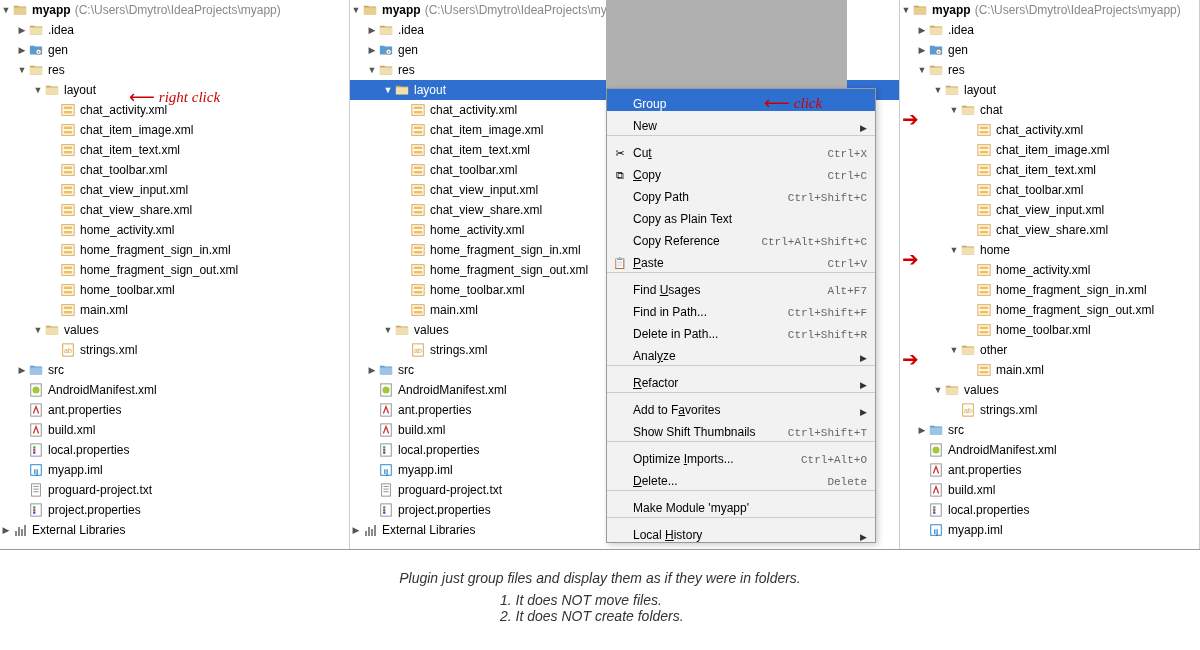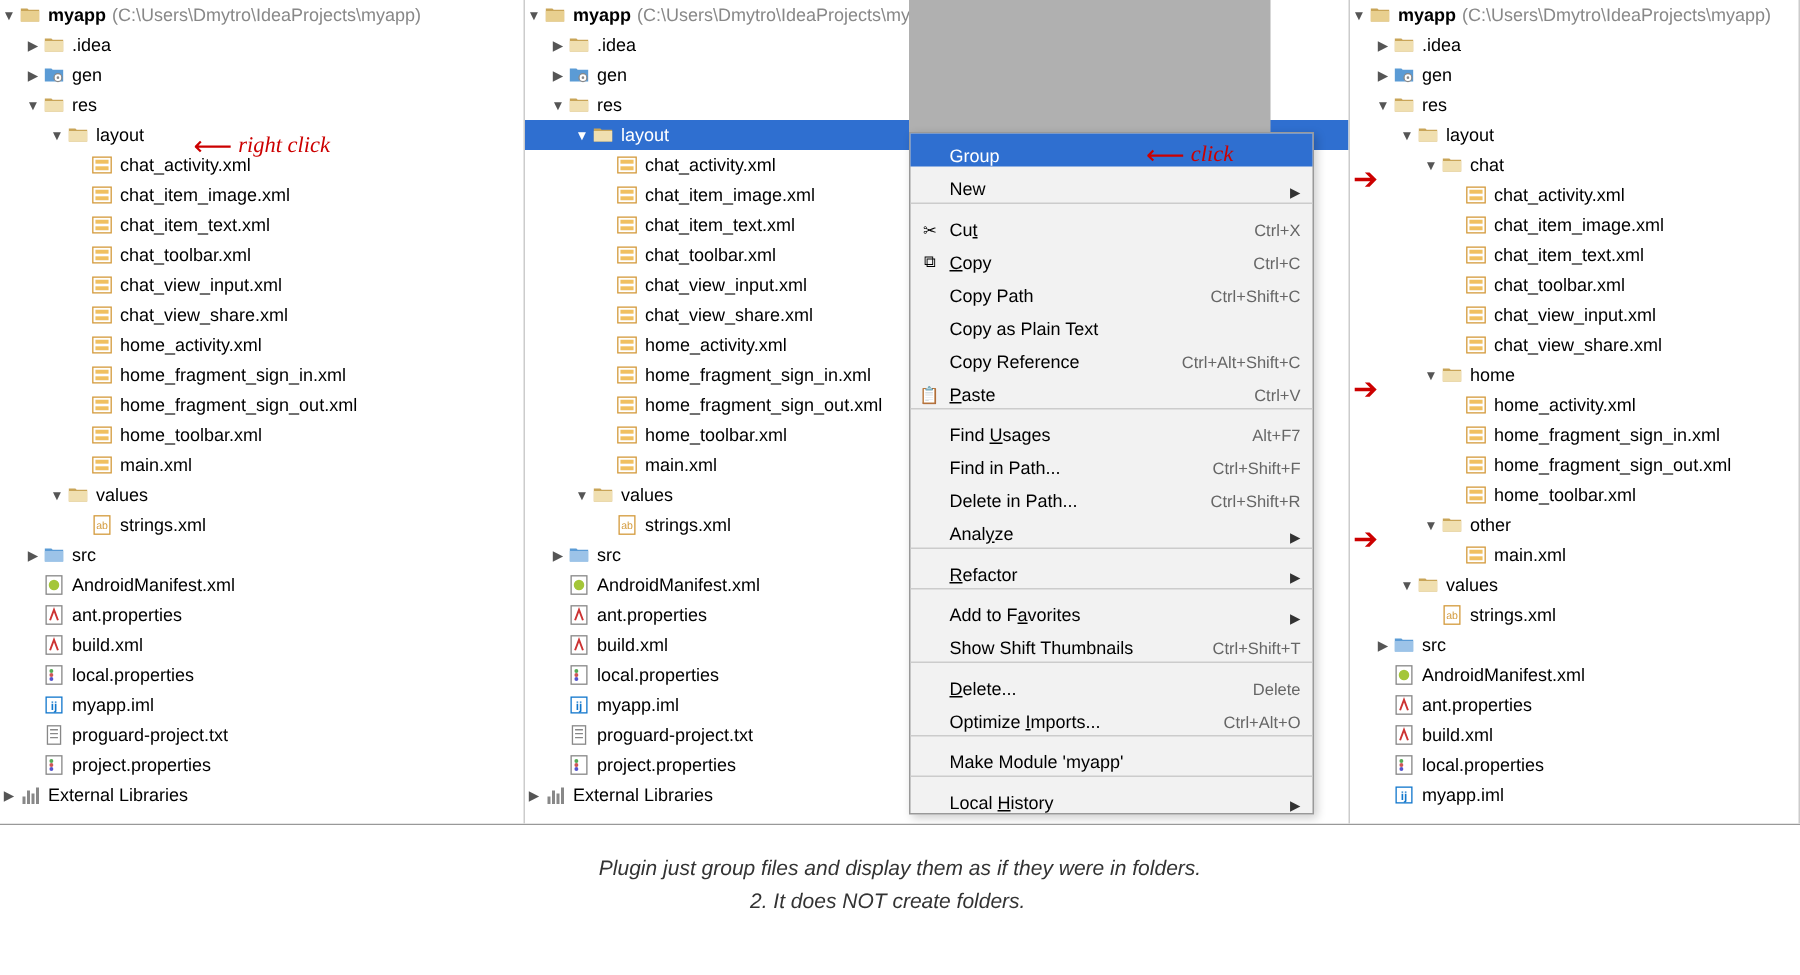--- a/index.html
+++ b/index.html
@@ -16,21 +16,21 @@
   .arrow.blank { color: transparent; }
   .ico { width: 16px; height: 16px; display: inline-flex; align-items: center; justify-content: center; margin-right: 4px; }
   .ico svg { width: 14px; height: 14px; }
   .label { }
   .root-label { font-weight: bold; }
   .root-path { color: #888; font-weight: normal; margin-left: 4px; }
   .context-menu { position: absolute; top: 88px; left: 256px; width: 270px; background: #f2f2f2; border: 1px solid #999; box-shadow: 2px 2px 6px rgba(0,0,0,.2); z-index: 50; font-size: 12px; }
   .menu-item { display: flex; align-items: flex-end; height: 22px; padding: 0 8px 0 26px; position: relative; }
   .menu-item.highlighted { background: #2f6fd0; color: #fff; }
   .menu-item .mi-label { flex: 1; }
-  .menu-item .mi-shortcut { color: #666; font-size: 11px; }
+  .menu-item .mi-shortcut { color: #666; font-size: 11px; font-family: Liberation Mono, monospace; }
   .menu-item .mi-icon { position: absolute; left: 6px; width: 14px; height: 14px; display: inline-flex; align-items: center; justify-content: center; font-size: 11px; }
   .menu-item .sub-arrow { margin-left: 6px; font-size: 9px; color: #333; }
   .menu-sep { height: 1px; background: #ccc; margin: 2px 0; }
   .underline { text-decoration: underline; }
   .grey-strip { position: absolute; top: 0; left: 256px; width: 241px; height: 88px; background: #b0b0b0; z-index: 40; }
   .annotation { position: absolute; color: #c00; font-style: italic; font-family: Georgia, serif; font-size: 15px; z-index: 60; display: flex; align-items: center; pointer-events: none; }
   .annotation .arrw { font-style: normal; font-size: 18px; margin: 0 4px; }
   .red-arrow { position: absolute; color: #c00; font-size: 20px; font-style: normal; z-index: 60; pointer-events: none; }
   .footer { padding: 20px 40px; font-style: italic; color: #333; font-size: 14px; text-align: left; font-family: "Segoe UI", Arial, sans-serif; }
   .footer .main-line { text-align: center; margin-bottom: 6px; }
@@ -749,26 +749,26 @@
         <div class="menu-item">
           <span class="mi-label">Add to F<span class="underline">a</span>vorites</span>
           <span class="sub-arrow">▶</span>
         </div>
         <div class="menu-item">
           <span class="mi-label">Show Shift Thumbnails</span>
           <span class="mi-shortcut">Ctrl+Shift+T</span>
         </div>
         <div class="menu-sep"></div>
         <div class="menu-item">
+          <span class="mi-label">Optimize <span class="underline">I</span>mports...</span>
+          <span class="mi-shortcut">Ctrl+Alt+O</span>
+        </div>
+        <div class="menu-item">
           <span class="mi-label"><span class="underline">D</span>elete...</span>
           <span class="mi-shortcut">Delete</span>
-        </div>
-        <div class="menu-item">
-          <span class="mi-label">Optimize <span class="underline">I</span>mports...</span>
-          <span class="mi-shortcut">Ctrl+Alt+O</span>
         </div>
         <div class="menu-sep"></div>
         <div class="menu-item">
           <span class="mi-label">Make Module 'myapp'</span>
         </div>
         <div class="menu-sep"></div>
         <div class="menu-item">
           <span class="mi-label">Local <span class="underline">H</span>istory</span>
           <span class="sub-arrow">▶</span>
         </div>
@@ -1097,15 +1097,16 @@
           <span class="label">myapp.iml</span>
         </div>
       </div>
   </div>
 
 </div>
 
 <div class="footer">
   <div class="main-line">Plugin just group files and display them as if they were in folders.</div>
   <div class="sub-lines">
+    <div>1. It does NOT move files.</div>
     <div>2. It does NOT create folders.</div>
   </div>
 </div>
 
 </body></html>

